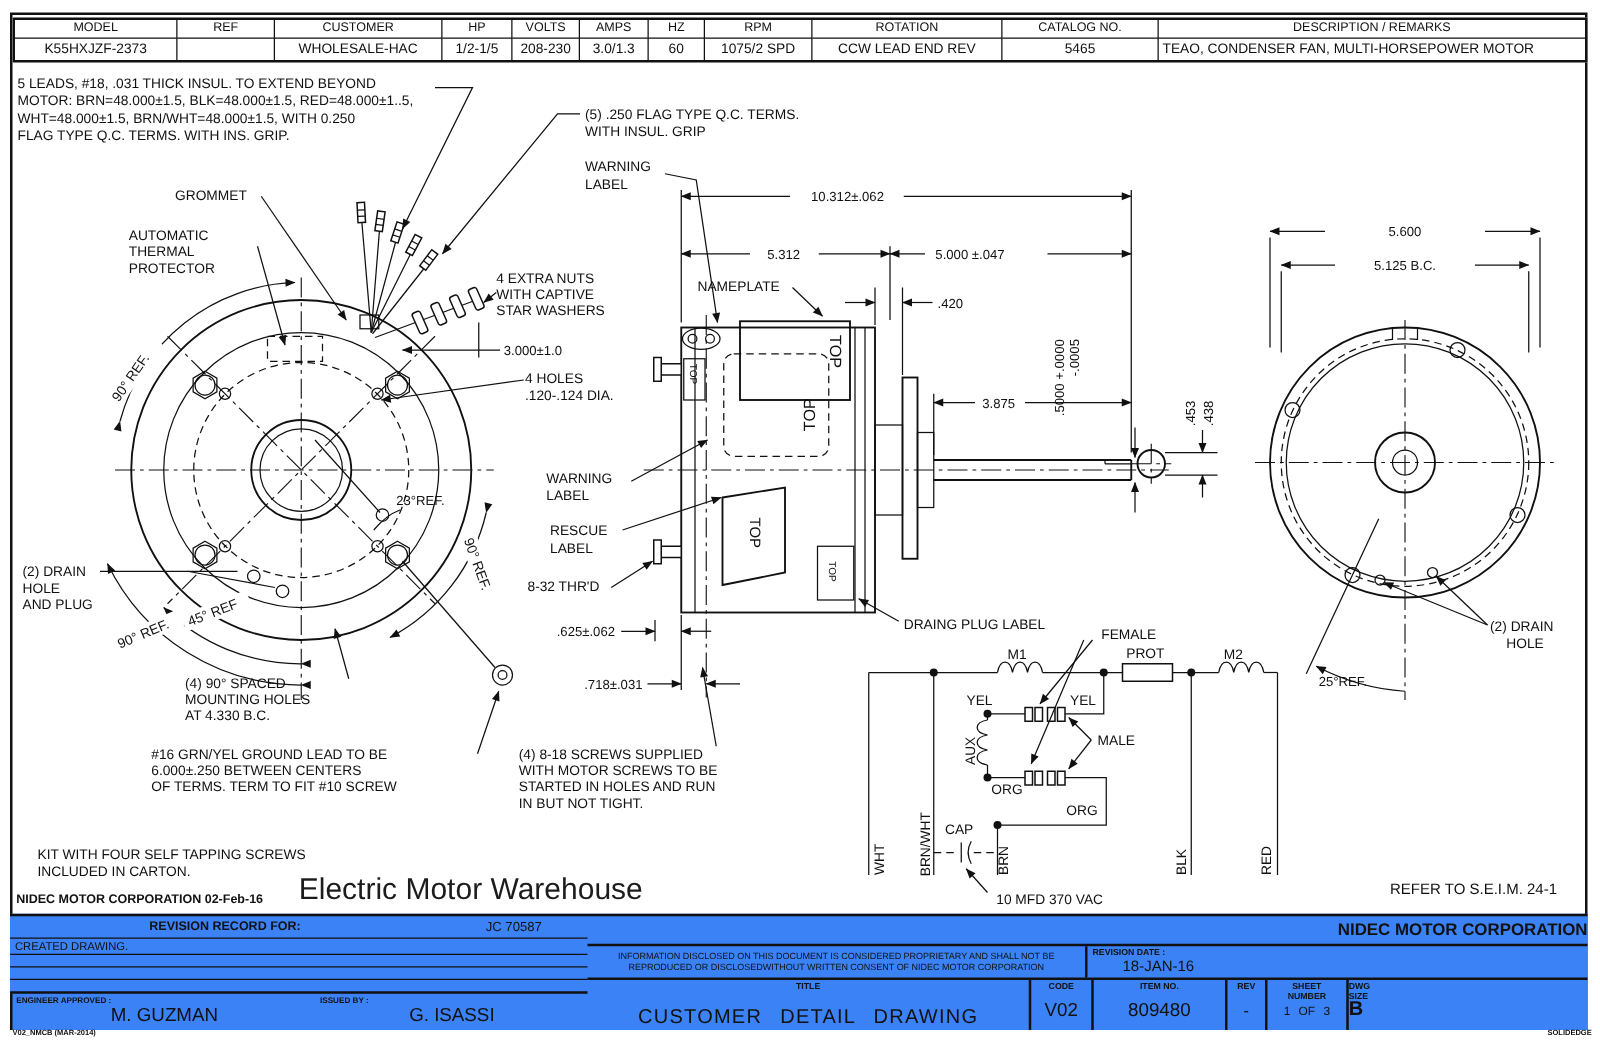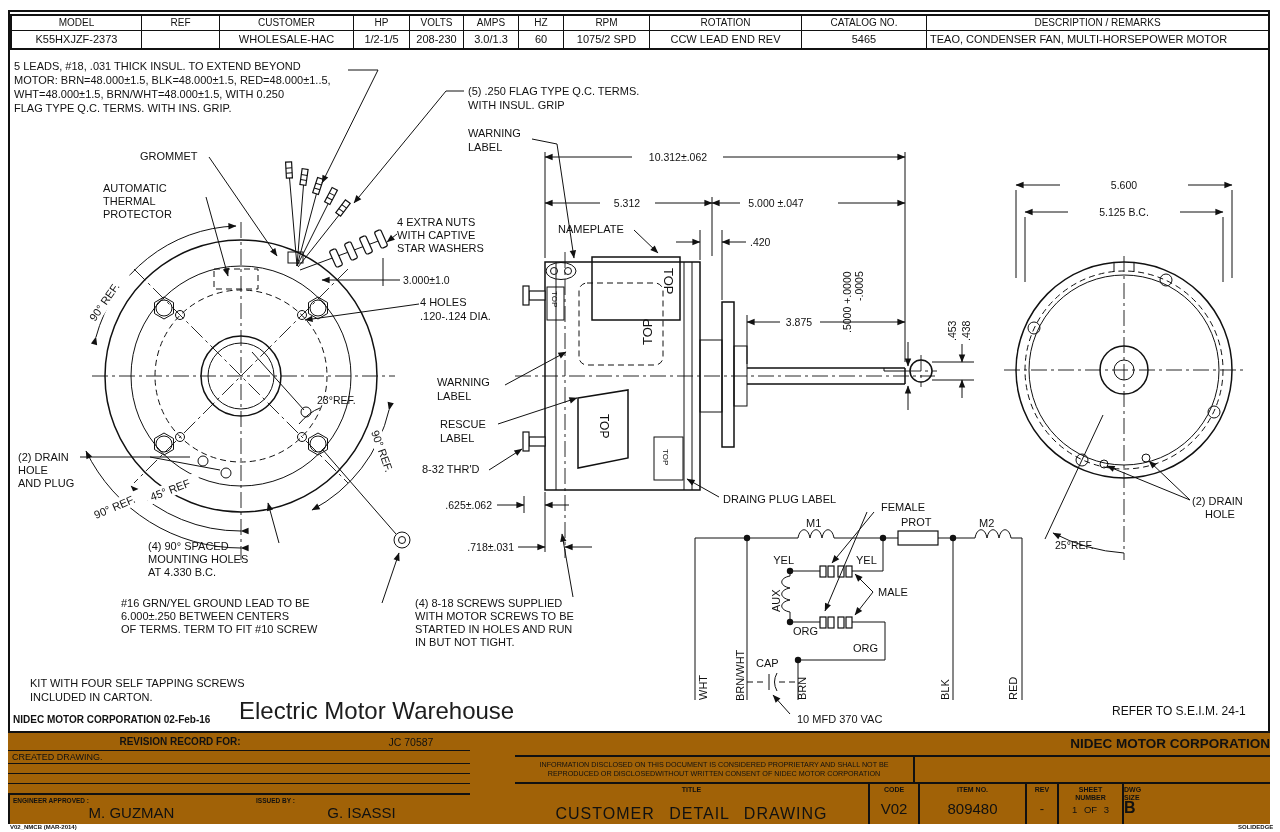--- a/index.html
+++ b/index.html
@@ -25,21 +25,21 @@
   .cl{stroke:#111;stroke-width:0.9;fill:none;stroke-dasharray:16 4 3 4;}
   .cw{fill:#fff;stroke:#111;stroke-width:1.2;}
   .dot{fill:#111;stroke:none;}
   .wbg{fill:#fff;stroke:none;}
   text{fill:#111;stroke:none;font-size:11px;}
   .t10{font-size:10.5px;} .t8{font-size:8px;} .t12{font-size:12px;}
   .mid{text-anchor:middle;} .end{text-anchor:end;}
   .wm{font-size:24px;fill:#1c1c1c;}
   
   .tblock{position:absolute;left:8px;top:731px;width:1262px;height:93px;box-sizing:border-box;
-          border-top:2px solid #111;display:flex;background:#a16207;z-index:3;font-size:10px;gap:45px;}
+          border-top:2px solid #111;display:flex;background:#3b82f6;z-index:3;font-size:10px;}
   .tb-left{width:462px;box-sizing:border-box;display:flex;flex-direction:column;}
   .tb-mid{width:158px;box-sizing:border-box;border-left:2px solid #111;border-right:2px solid #111;
           display:flex;flex-direction:column;text-align:center;font-size:9.5px;}
   .tb-right{flex:1;display:flex;flex-direction:column;}
   .row{box-sizing:border-box;}
   .r1{height:17px;display:flex;align-items:center;}
   .r1 .lbl{flex:1;text-align:center;font-weight:bold;font-size:10px;}
   .r1 .val{width:118px;text-align:center;font-size:10.5px;}
   .r2{height:13px;border-top:1.5px solid #111;font-size:9px;line-height:13px;padding-left:4px;}
   .re{height:10px;border-top:1.5px solid #111;}
@@ -476,20 +476,24 @@
       </div>
     </div>
   </div>
   <div class="tb-right">
     <div class="nmc-head">NIDEC MOTOR CORPORATION</div>
     <div class="nmc-r2">
       <div class="prop">
         <div>INFORMATION DISCLOSED ON THIS DOCUMENT IS CONSIDERED PROPRIETARY AND SHALL NOT BE</div>
         <div>REPRODUCED OR DISCLOSEDWITHOUT WRITTEN CONSENT OF NIDEC MOTOR CORPORATION</div>
       </div>
+      <div class="revdate">
+        <span class="lab">REVISION DATE :</span>
+        <span class="val">18-JAN-16</span>
+      </div>
     </div>
     <div class="nmc-r3">
       <div class="cell c-title">
         <span class="clab">TITLE</span>
         <span class="cv">CUSTOMER DETAIL DRAWING</span>
       </div>
       <div class="cell c-code">
         <span class="clab">CODE</span>
         <span class="cv">V02</span>
       </div>

